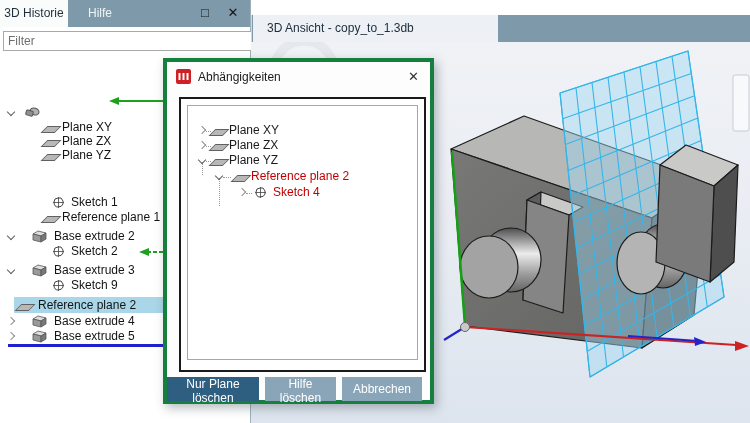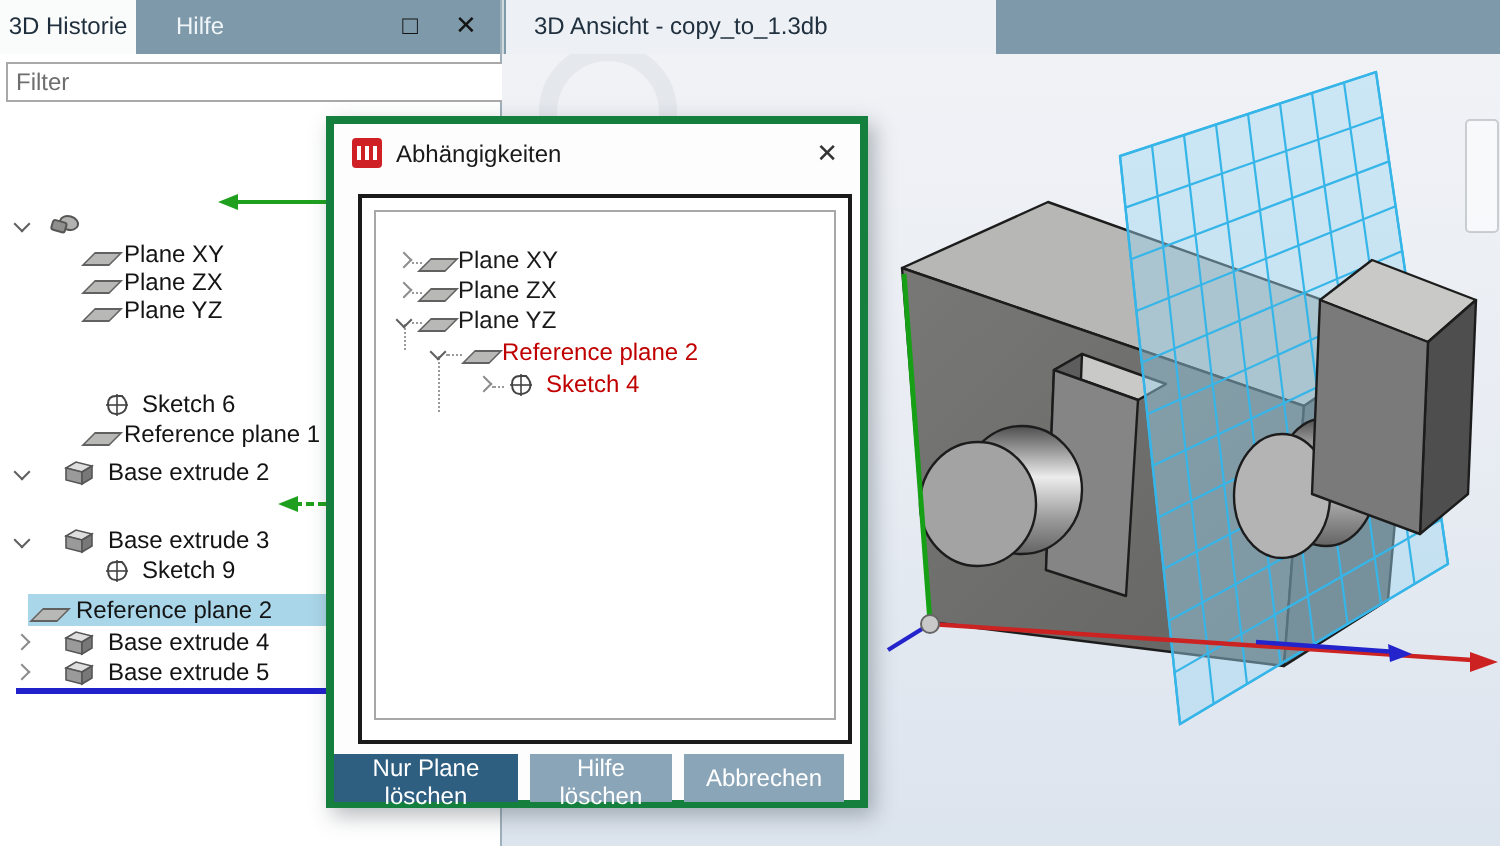--- a/index.html
+++ b/index.html
@@ -25,21 +25,21 @@
   .trow .lbl{position:absolute;top:0;white-space:nowrap;}
   .chev{position:absolute;top:4px;width:6px;height:6px;box-sizing:border-box;}
   .chev.d{border-left:1.7px solid #5f5f5f;border-bottom:1.7px solid #5f5f5f;transform:rotate(-45deg);}
   .chev.r{border-top:1.7px solid #8d8d8d;border-right:1.7px solid #8d8d8d;transform:rotate(45deg);}
   .ic{position:absolute;top:1px;}
   .ic-plane{position:absolute;top:6px;width:12px;height:5px;background:#b8b8b6;border:1px solid #616161;transform:skewX(-45deg);}
   .ins-line{position:absolute;left:8px;top:290px;width:155px;height:3px;background:#2121cc;z-index:6;}
   .arrows{position:absolute;left:0;top:0;z-index:15;pointer-events:none;}
 
   
-  .right-panel{position:absolute;left:251px;top:0;width:499px;height:311px;}
+  .right-panel{position:absolute;left:251px;top:15px;width:499px;height:311px;}
   .vtabbar{position:absolute;left:0;top:0;width:100%;height:27px;background:#7e99a9;border-left:1px solid #cfd8dd;box-sizing:border-box;}
   .vtab{position:absolute;left:1px;top:0;width:245px;height:27px;background:#edf1f5;color:#20303e;font-size:12px;line-height:27px;padding-left:14px;box-sizing:border-box;}
   .viewport{position:absolute;left:0;top:27px;width:499px;height:396px;
     background:linear-gradient(180deg,#f0f2f6 0%,#e9edf3 45%,#dce4ee 100%);}
   .scene{position:absolute;left:0;top:0;}
 
   
   .dialog{position:absolute;left:163px;top:58px;width:271px;height:346px;background:#fdfdfd;border:4px solid #15803d;
     box-sizing:border-box;z-index:20;box-shadow:3px 4px 10px rgba(50,60,70,.35);}
   .dlg-title{position:absolute;left:0;top:0;width:100%;height:30px;}
@@ -98,37 +98,47 @@
       </div>
 
       <div class="trow" style="top:141px">
         <span class="ic" style="left:52px">
           <svg width="13" height="13">
               <path d="M2,6 Q2,2 6,2 L9,2 Q12,5 11,8 Q10,11 6,11 Q2,11 2,6 Z" fill="#fff" stroke="#444"></path>
               <line x1="6.5" y1="1" x2="6.5" y2="12" stroke="#444" stroke-width="0.8"></line>
               <line x1="1" y1="6.5" x2="12" y2="6.5" stroke="#444" stroke-width="0.8"></line>
             </svg>
         </span>
-        <span class="lbl" style="left:71px">Sketch 6</span>
+        <span class="lbl" style="left:71px">Sketch 1</span>
       </div>
       <div class="trow" style="top:156px">
         <span class="ic-plane" style="left:44px"></span>
         <span class="lbl" style="left:62px">Reference plane 1</span>
       </div>
 
       <div class="trow" style="top:175px">
         <span class="chev d" style="left:8px"></span>
         <span class="ic" style="left:32px">
           <svg width="15" height="13">
               <polygon points="1,4 6,1 14,3 9,6" fill="#dedede" stroke="#555" stroke-width="0.8"></polygon>
               <polygon points="1,4 9,6 9,12 1,10" fill="#9a9a9a" stroke="#555" stroke-width="0.8"></polygon>
               <polygon points="9,6 14,3 14,9 9,12" fill="#787878" stroke="#555" stroke-width="0.8"></polygon>
             </svg>
         </span>
         <span class="lbl" style="left:54px">Base extrude 2</span>
+      </div>
+      <div class="trow" style="top:190px">
+        <span class="ic" style="left:52px">
+          <svg width="13" height="13">
+              <path d="M2,6 Q2,2 6,2 L9,2 Q12,5 11,8 Q10,11 6,11 Q2,11 2,6 Z" fill="#fff" stroke="#444"></path>
+              <line x1="6.5" y1="1" x2="6.5" y2="12" stroke="#444" stroke-width="0.8"></line>
+              <line x1="1" y1="6.5" x2="12" y2="6.5" stroke="#444" stroke-width="0.8"></line>
+            </svg>
+        </span>
+        <span class="lbl" style="left:71px">Sketch 2</span>
       </div>
 
       <div class="trow" style="top:209px">
         <span class="chev d" style="left:8px"></span>
         <span class="ic" style="left:32px">
           <svg width="15" height="13">
               <polygon points="1,4 6,1 14,3 9,6" fill="#dedede" stroke="#555" stroke-width="0.8"></polygon>
               <polygon points="1,4 9,6 9,12 1,10" fill="#9a9a9a" stroke="#555" stroke-width="0.8"></polygon>
               <polygon points="9,6 14,3 14,9 9,12" fill="#787878" stroke="#555" stroke-width="0.8"></polygon>
             </svg>

